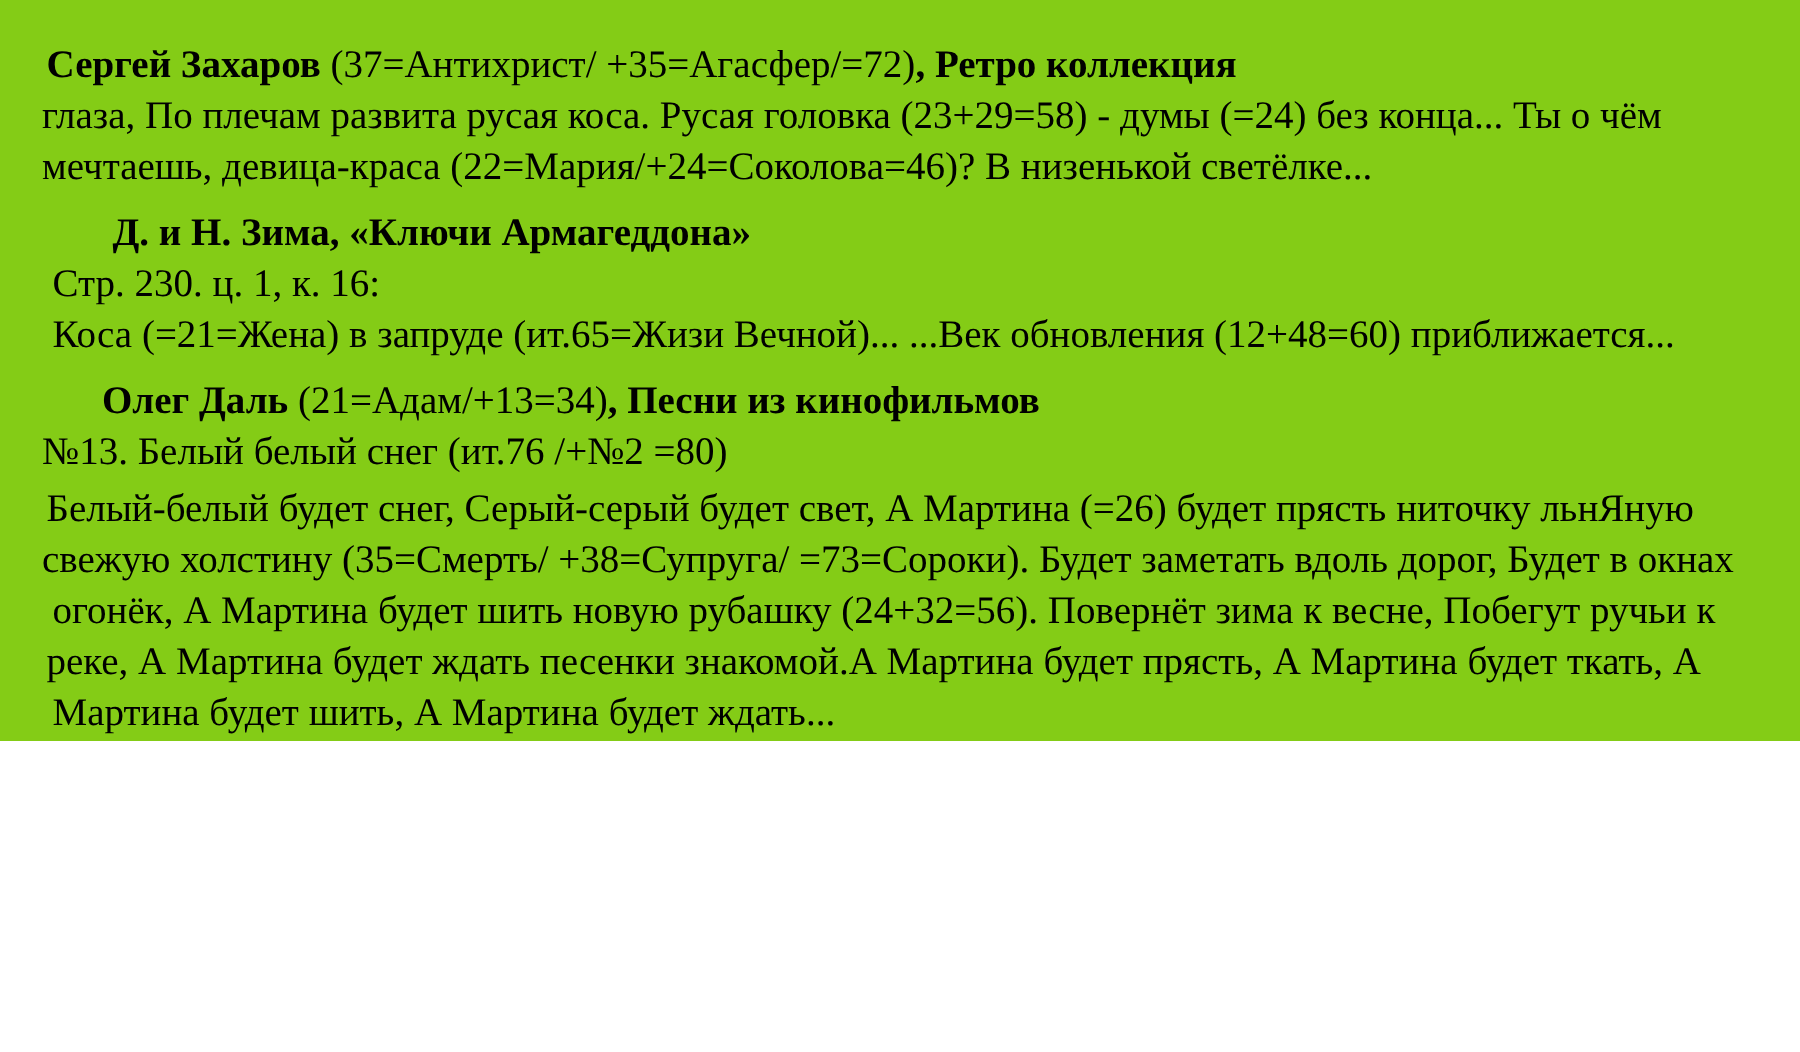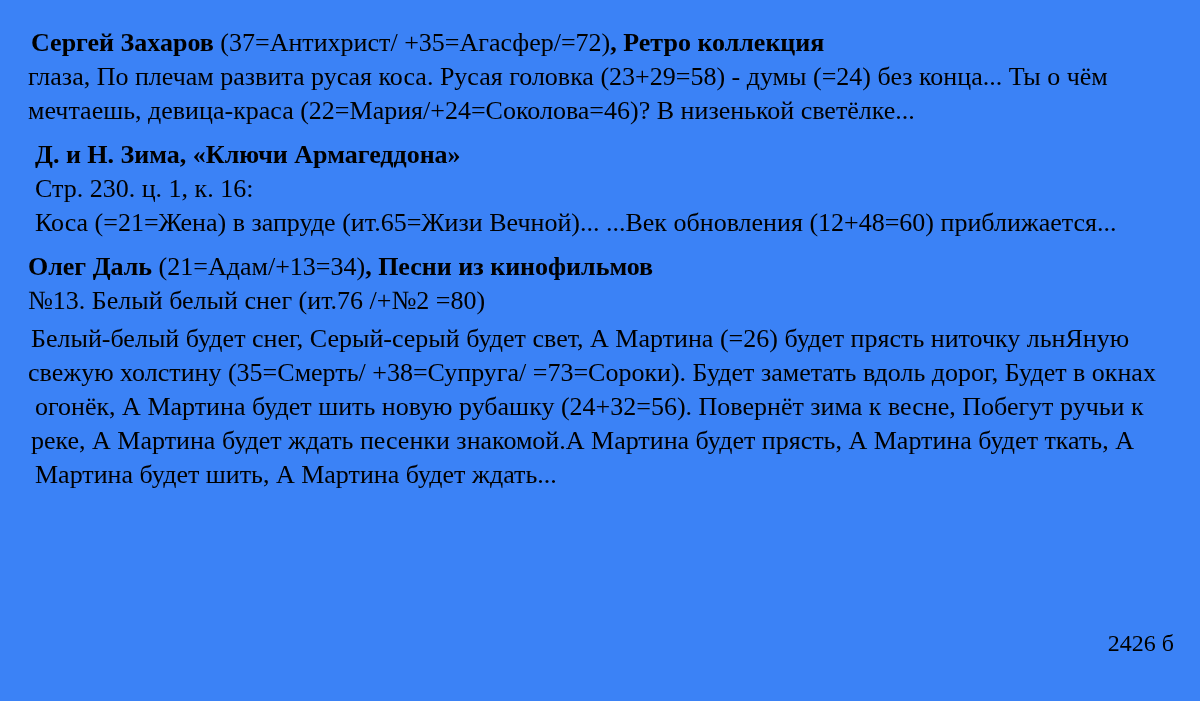--- a/index.html
+++ b/index.html
@@ -3,36 +3,36 @@
 <meta charset="utf-8">
 <style>
   html, body {
     margin: 0;
     padding: 0;
     background: #ffffff;
   }
   .page {
     position: relative;
     width: 1200px;
-    height: 701px;
+    height: 494px;
     box-sizing: border-box;
     padding: 26px 28px 0 28px;
     overflow: hidden;
-    background: #3b82f6;
+    background: #84cc16;
     color: #000000;
     font-family: "Liberation Serif", "DejaVu Serif", serif;
     font-size: 26px;
     line-height: 34px;
   }
   .line {
     white-space: pre;
     line-height: 34px;
   }
   .bold { font-weight: bold; }
-  .section-gap { margin-top: 10px; }
+  .section-gap { margin-top: 10px; margin-left: 40px; }
   .para-gap { margin-top: 4px; }
   .indent-sm { padding-left: 7px; }
   .indent-xs { padding-left: 3px; }
   .footer {
     position: absolute;
     top: 611px;
     right: 26px;
     font-size: 24px;
     white-space: pre;
     margin-top: 15px;

